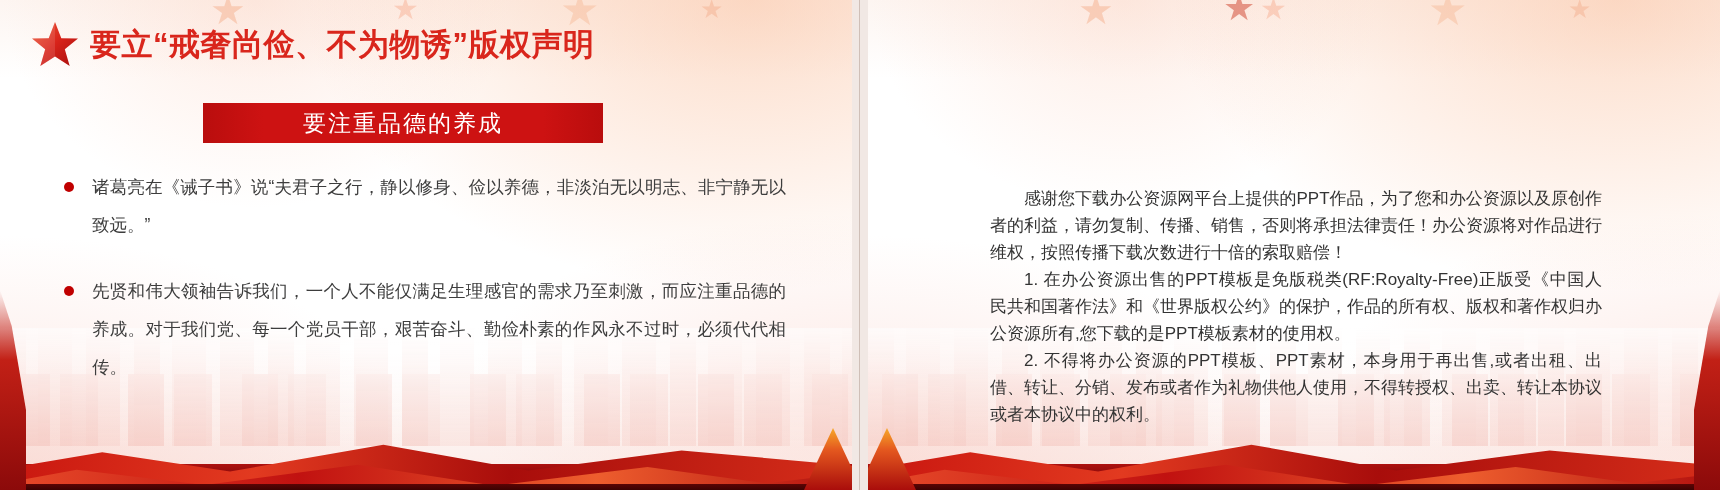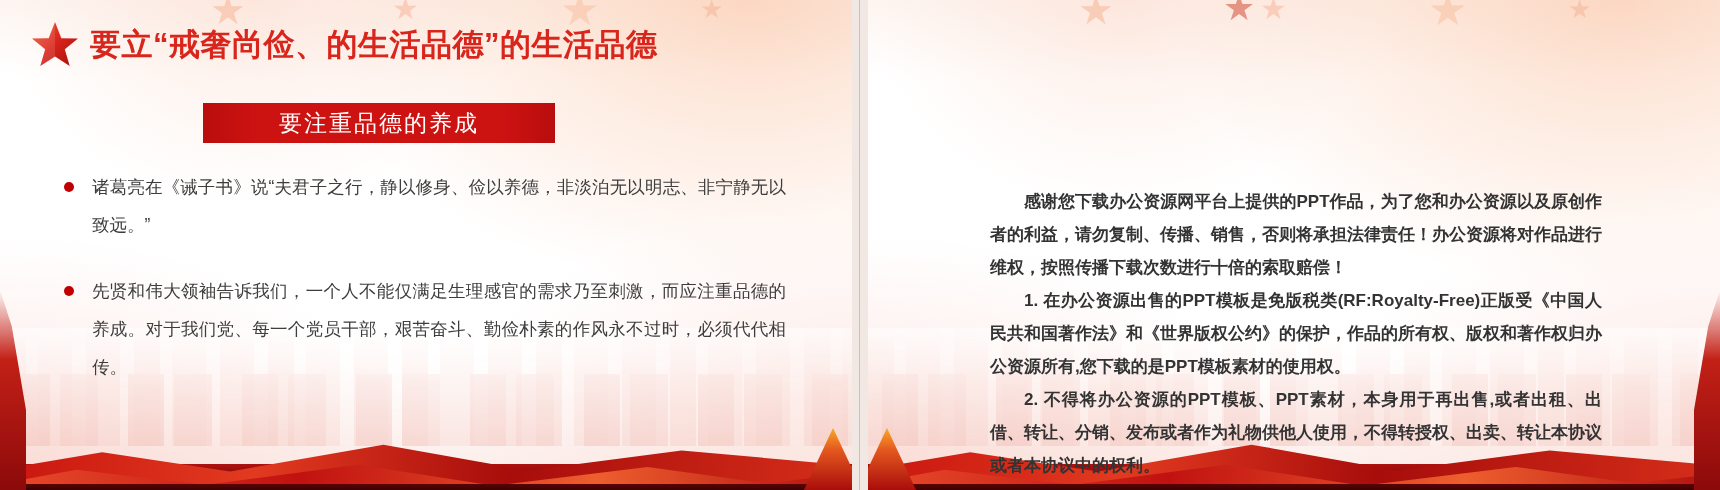--- a/index.html
+++ b/index.html
@@ -66,38 +66,38 @@
   .corner-inner { position:absolute; bottom:0; width:58px; height:62px; z-index:4;
     background:linear-gradient(180deg,#f7a928 0%,#e4581f 35%,#a90d0b 100%);
     clip-path:polygon(50% 0,100% 100%,0 100%); }
   .ci-right { right:-10px; }
   .ci-left  { left:-10px; }
 
   
   .title-row { position:absolute; top:20px; left:30px; display:flex; align-items:center; gap:10px; z-index:5; }
   .star-badge { width:50px; height:50px; flex:0 0 auto; }
   .slide-title { font-size:31px; font-weight:bold; color:#d9261c; letter-spacing:.5px; white-space:nowrap; }
-  .banner { position:absolute; top:103px; left:203px; width:352px; height:40px; z-index:5;
+  .banner { position:absolute; top:103px; left:203px; width:400px; height:40px; z-index:5;
     background:linear-gradient(90deg,#b90d0d,#cd1212 15%,#cd1212 85%,#b90d0d);
     color:#ffffff; font-size:23px; letter-spacing:2px;
     display:flex; align-items:center; justify-content:center; }
   .bullets { position:absolute; top:168px; left:62px; right:66px; z-index:5; list-style:none; }
   .bullets li { position:relative; padding-left:30px; margin-bottom:28px;
     font-size:17.5px; line-height:38px; color:#3d3d3d; text-align:justify; }
   .bullets li:nth-child(2) { margin-bottom:4px; }
   .bullets li:last-child { margin-bottom:0; }
   .dot { position:absolute; left:2px; top:14px; width:10px; height:10px; border-radius:50%;
     background:#c00000; }
 
   
   .copyright-title { position:absolute; top:96px; left:0; right:0; z-index:5;
     text-align:center; font-size:28px; color:#2d2d2d; letter-spacing:3px; font-weight:500; }
   .copyright-body { position:absolute; top:185px; left:122px; right:118px; z-index:5; }
-  .copyright-body p { text-indent:2em; font-size:17px; line-height:33px; color:#333333;
-    text-align:justify; margin:0;font-weight:bold; }
+  .copyright-body p { text-indent:2em; font-size:17px; line-height:27px; color:#333333;
+    text-align:justify; margin:0; }
 </style>
 </head>
 <body>
 
 <div class="canvas">
 
   <div class="slide" id="slide-left">
     <span class="decor-star ds1">★</span>
     <span class="decor-star ds2">★</span>
     <span class="decor-star ds3">★</span>
@@ -114,21 +114,21 @@
         <defs>
           <linearGradient id="starg" x1="0" y1="0" x2="1" y2="1">
             <stop offset="0" stop-color="#f05a38"></stop>
             <stop offset="0.5" stop-color="#d8231a"></stop>
             <stop offset="1" stop-color="#a60d0d"></stop>
           </linearGradient>
         </defs>
         <polygon points="25,2 31.3,18.2 48,18.6 34.8,29.3 39.7,46 25,36.5 10.3,46 15.2,29.3 2,18.6 18.7,18.2" fill="url(#starg)"></polygon>
         <polygon points="25,2 25,36.5 10.3,46 15.2,29.3 2,18.6 18.7,18.2" fill="rgba(255,255,255,0.12)"></polygon>
       </svg>
-      <div class="slide-title">要立“戒奢尚俭、的生活品德”的生活品德</div>
+      <div class="slide-title">要立“戒奢尚俭、不为物诱”版权声明</div>
     </div>
 
     <div class="banner">要注重品德的养成</div>
 
     <ul class="bullets">
       <li>
         <span class="dot"></span>
         <span>诸葛亮在《诫子书》说“夫君子之行，静以修身、俭以养德，非淡泊无以明志、非宁静无以致远。”</span>
       </li>
       <li>

